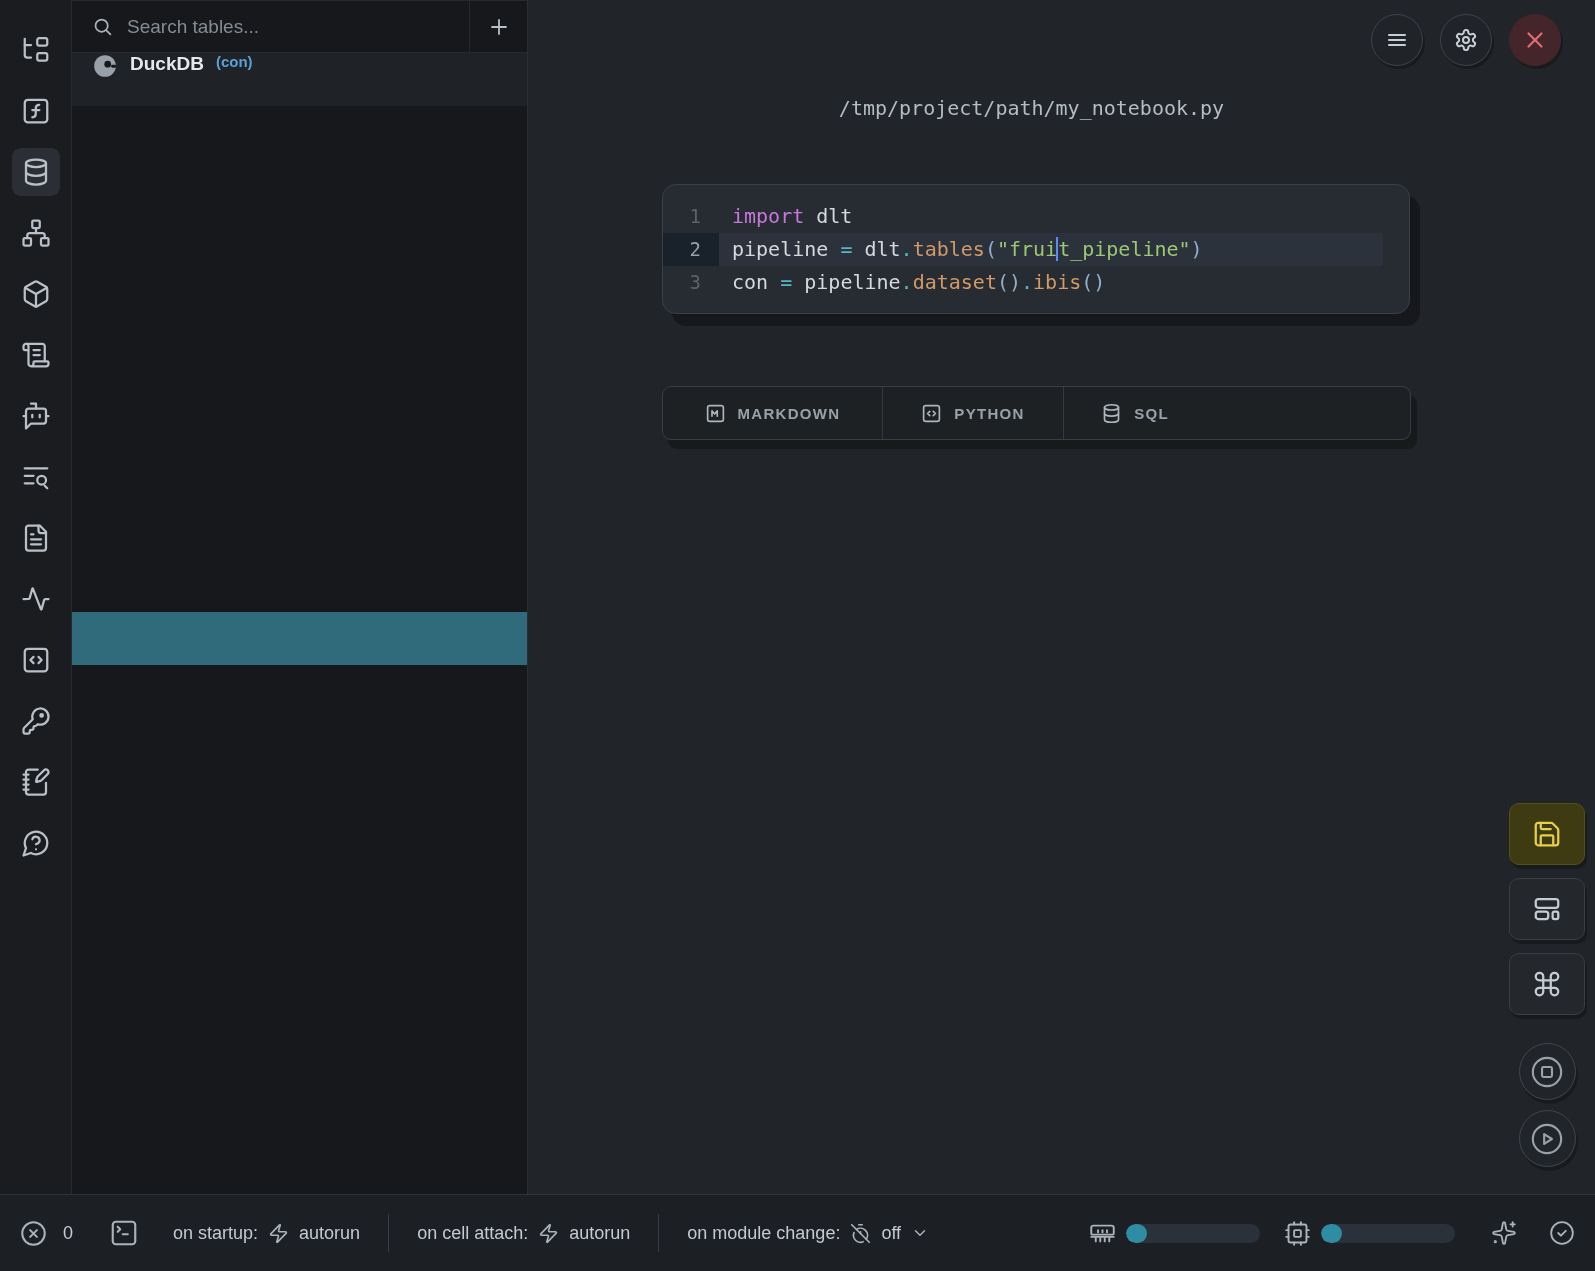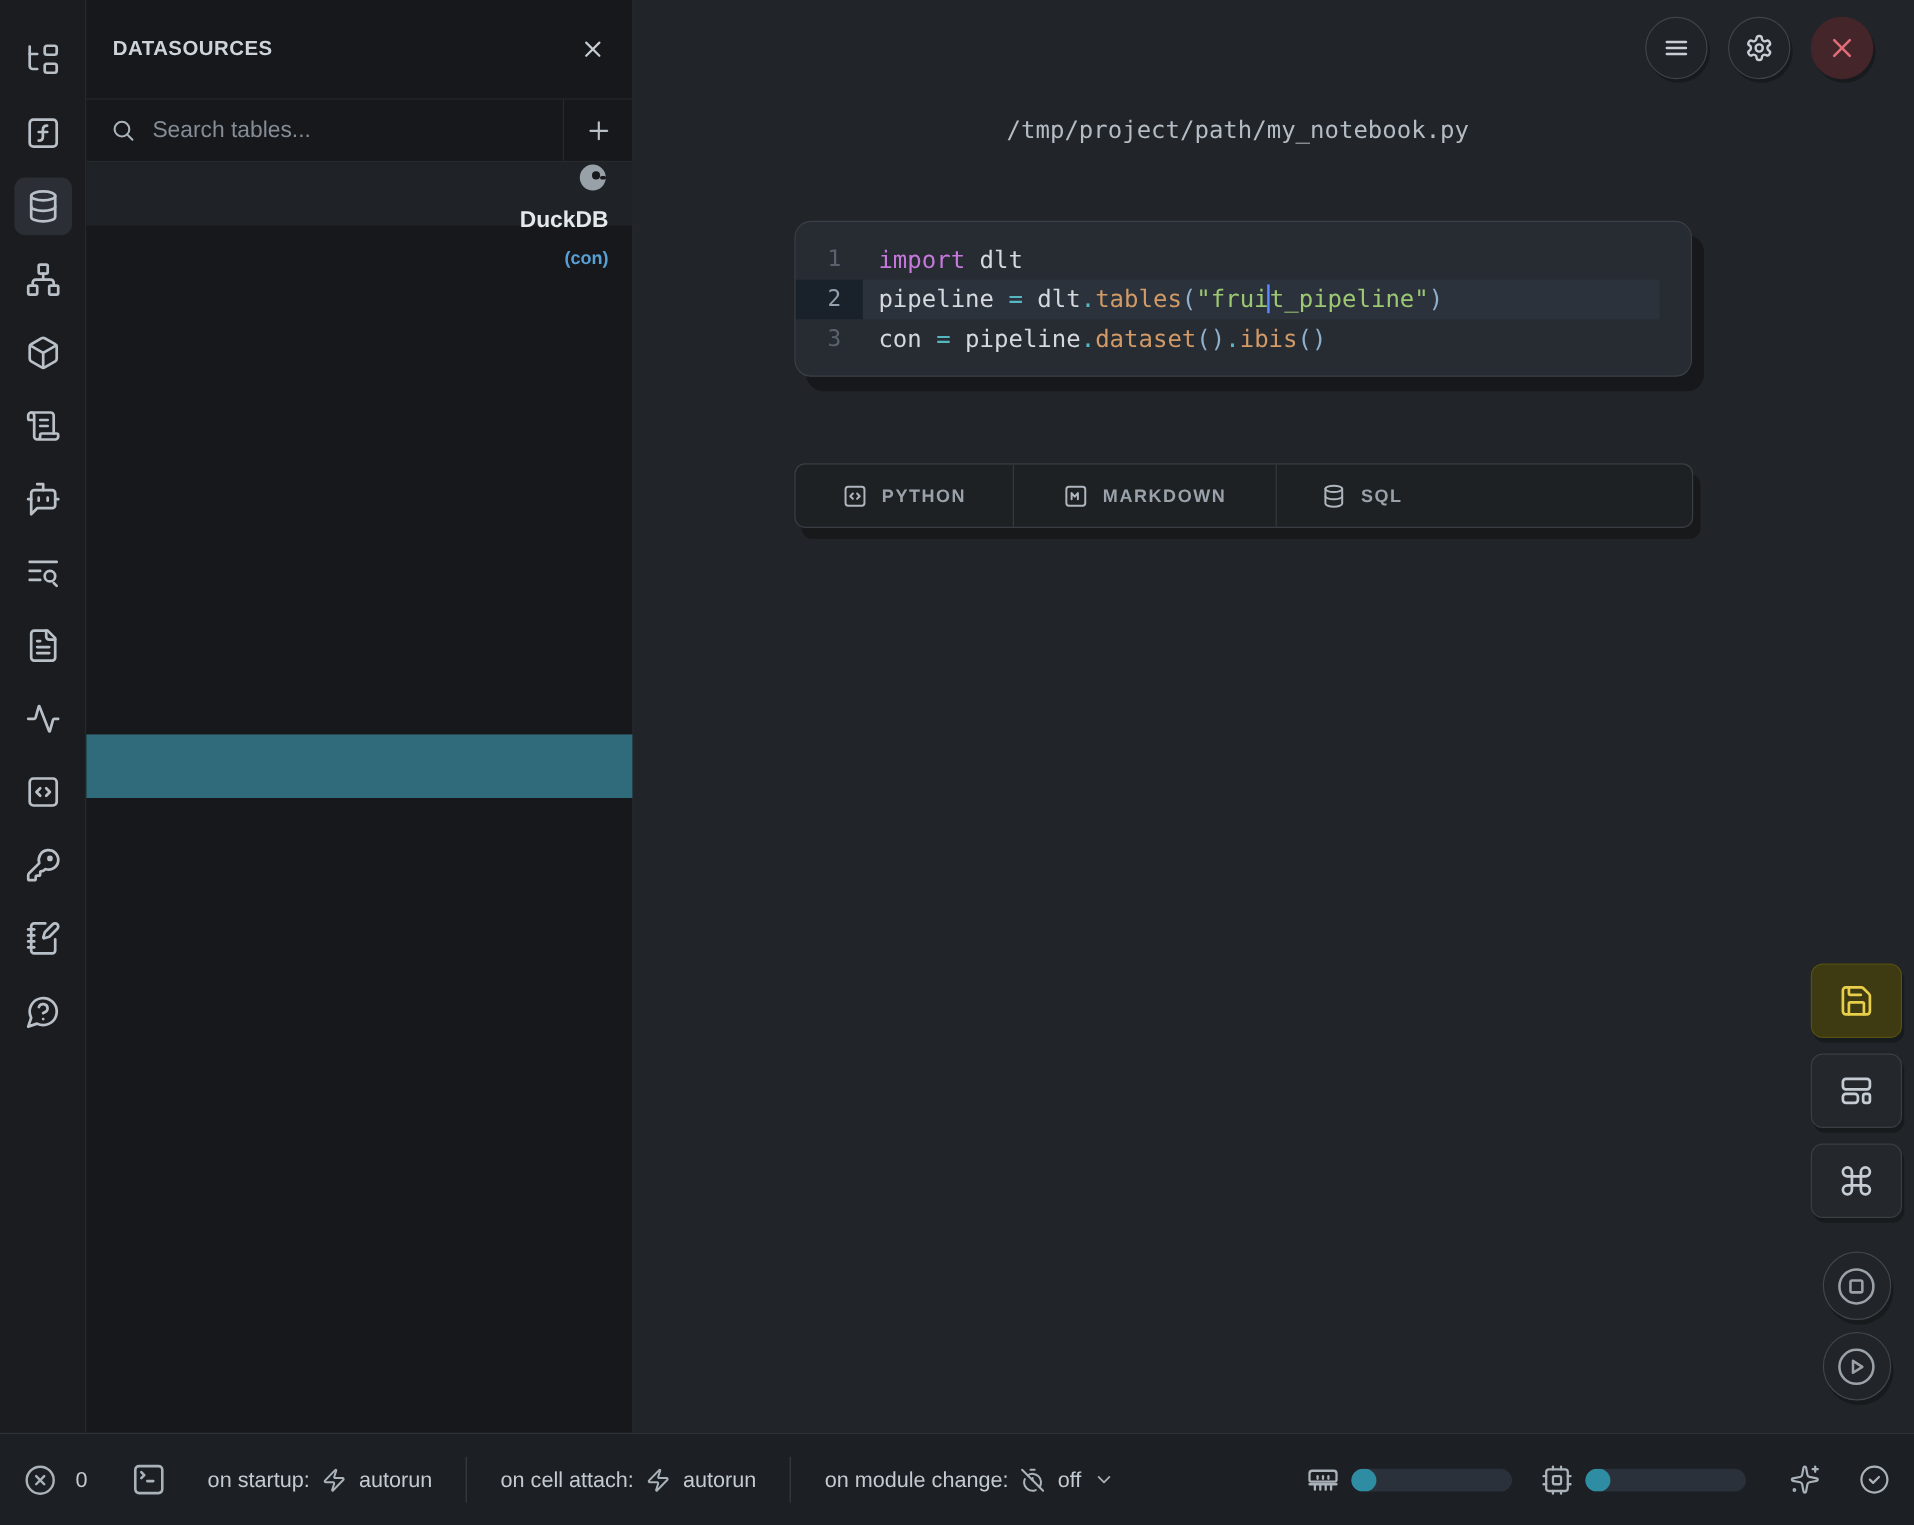--- a/index.html
+++ b/index.html
@@ -21,21 +21,21 @@
   .panel-title { font-size:17px; font-weight:bold; letter-spacing:.4px; color:#ced4db; }
   .panel-close { margin-left:auto; color:#c6ccd3; display:flex; }
   .search-row { height:53px; border-top:1px solid #26292e; border-bottom:1px solid #26292e;
                 display:flex; align-items:center; }
   .search-box { flex:1; display:flex; align-items:center; padding-left:20px; gap:14px; color:#8b939c; }
   .search-box input { background:transparent; border:none; outline:none; color:#f97316;
                       font-size:19px; font-family:"Liberation Sans",sans-serif; width:100%; }
   .search-box input::placeholder { color:#848c95; }
   .plus-btn { width:58px; height:100%; border-left:1px solid #26292e; display:flex;
               align-items:center; justify-content:center; color:#b9c0c8; }
-  .engine-row { height:53px; background:#1f2328; display:flex; align-items:flex-end; padding:0 20px; gap:12px;flex-direction:column; }
+  .engine-row { height:53px; background:#1f2328; display:flex; align-items:flex-start; padding:0 20px; gap:12px; }
   .engine-name { font-size:19px; font-weight:bold; color:#e6e9ec; }
   .engine-var { font-size:15px; font-weight:bold; color:#58a0d6; }
   .tree { position:absolute; top:188px; left:0; right:0; }
   .trow { height:53px; display:flex; align-items:center; padding-right:14px; }
   .trow.selected { background:#2f6b7a; }
 
   
   .main { position:absolute; left:528px; right:0; top:0; bottom:77px; background:#212428; }
   .win-btns { position:absolute; top:14px; right:34px; display:flex; gap:17px; }
   .wbtn { width:52px; height:52px; border-radius:50%; border:1px solid #3f444b; background:#202328;
@@ -229,29 +229,20 @@
           <svg width="30" height="30" viewBox="0 0 24 24" fill="none" stroke="currentColor" stroke-width="1.8" stroke-linecap="round" stroke-linejoin="round">
             <path d="M7.9 20A9 9 0 1 0 4 16.1L2 22Z"></path>
             <path d="M9.09 9a3 3 0 0 1 5.83 1c0 2-3 3-3 3"></path>
             <path d="M12 17h.01"></path>
           </svg>
         </span>
       </div>
     </div>
 
   <div class="panel">
-    <div class="panel-header">
-      <span class="panel-title">DATASOURCES</span>
-      <span class="panel-close" id="panel-close">
-          <svg width="22" height="22" viewBox="0 0 24 24" fill="none" stroke="currentColor" stroke-width="2" stroke-linecap="round" stroke-linejoin="round">
-            <path d="M18 6 6 18"></path>
-            <path d="m6 6 12 12"></path>
-          </svg>
-        </span>
-    </div>
     <div class="search-row">
       <div class="search-box">
         <span class="sb-icon" id="search-icon">
             <svg width="21" height="21" viewBox="0 0 24 24" fill="none" stroke="currentColor" stroke-width="2" stroke-linecap="round" stroke-linejoin="round">
               <circle cx="11" cy="11" r="7"></circle>
               <path d="m21 21-4.3-4.3"></path>
             </svg>
           </span>
         <input placeholder="Search tables..." style="">
       </div>
@@ -331,38 +322,38 @@
         <div class="codeline active">
           <span class="gut">2</span>
           <span class="code"><span class="tok-pl">pipeline </span><span class="tok-op">= </span><span class="tok-pl">dlt</span><span class="tok-op">.</span><span class="tok-fn">tables</span><span class="tok-pa">(</span><span class="tok-str">"frui</span><span class="tok-cursor"></span><span class="tok-str">t_pipeline"</span><span class="tok-pa">)</span></span>
         </div>
         <div class="codeline">
           <span class="gut">3</span>
           <span class="code"><span class="tok-pl">con </span><span class="tok-op">= </span><span class="tok-pl">pipeline</span><span class="tok-op">.</span><span class="tok-fn">dataset</span><span class="tok-pa">()</span><span class="tok-op">.</span><span class="tok-fn">ibis</span><span class="tok-pa">()</span></span>
         </div>
       </div>
     <div class="cell-toolbar">
+        <div class="seg" style="width: 219px;">
+          <span class="sicn">
+            <svg width="21" height="21" viewBox="0 0 24 24" fill="none" stroke="currentColor" stroke-width="1.9" stroke-linecap="round" stroke-linejoin="round">
+              <rect x="3" y="3" width="18" height="18" rx="2.5"></rect>
+              <path d="M8 15V9l3 3.5L14 9v6"></path>
+            </svg>
+          </span>
+          <span>MARKDOWN</span>
+        </div>
         <div class="seg" style="width: 181px;">
           <span class="sicn">
             <svg width="21" height="21" viewBox="0 0 24 24" fill="none" stroke="currentColor" stroke-width="1.9" stroke-linecap="round" stroke-linejoin="round">
               <rect x="3" y="3" width="18" height="18" rx="2.5"></rect>
               <path d="m10 9.5-2.5 2.5L10 14.5"></path>
               <path d="m14 9.5 2.5 2.5L14 14.5"></path>
             </svg>
           </span>
           <span>PYTHON</span>
-        </div>
-        <div class="seg" style="width: 219px;">
-          <span class="sicn">
-            <svg width="21" height="21" viewBox="0 0 24 24" fill="none" stroke="currentColor" stroke-width="1.9" stroke-linecap="round" stroke-linejoin="round">
-              <rect x="3" y="3" width="18" height="18" rx="2.5"></rect>
-              <path d="M8 15V9l3 3.5L14 9v6"></path>
-            </svg>
-          </span>
-          <span>MARKDOWN</span>
         </div>
         <div class="seg" style="width: 143px;">
           <span class="sicn">
             <svg width="21" height="21" viewBox="0 0 24 24" fill="none" stroke="currentColor" stroke-width="1.9" stroke-linecap="round" stroke-linejoin="round">
               <ellipse cx="12" cy="5" rx="8" ry="3"></ellipse>
               <path d="M4 5v14c0 1.66 3.58 3 8 3s8-1.34 8-3V5"></path>
               <path d="M4 12c0 1.66 3.58 3 8 3s8-1.34 8-3"></path>
             </svg>
           </span>
           <span>SQL</span>

